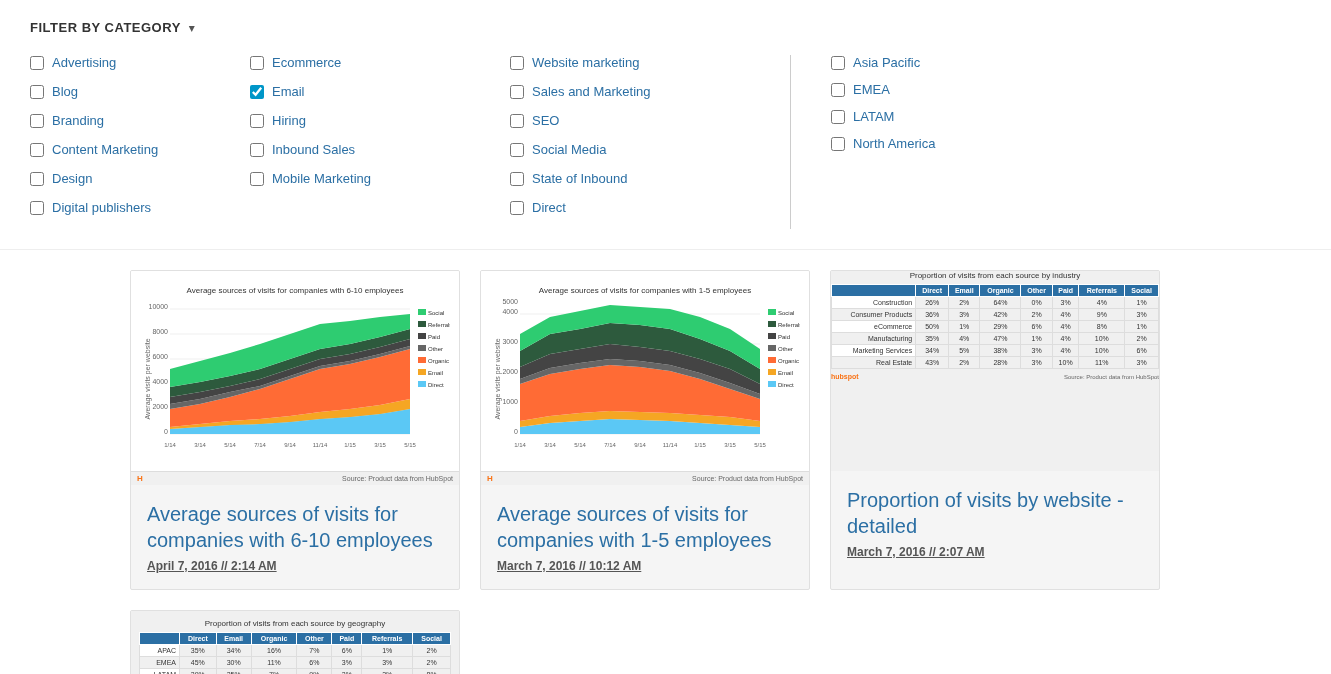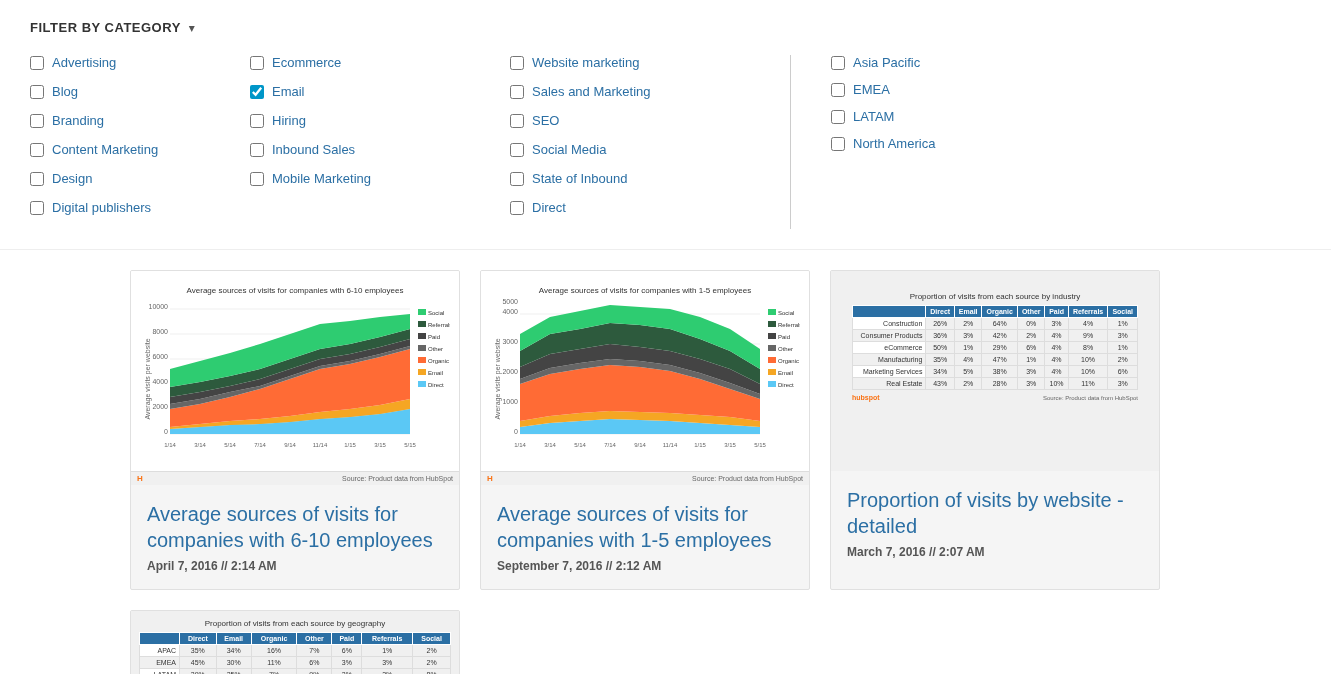--- a/index.html
+++ b/index.html
@@ -138,20 +138,21 @@
       color: #2b6fa4;
       font-weight: normal;
       line-height: 1.3;
       margin-bottom: 6px;
     }
 
     .card-date {
       font-size: 12px;
       color: #555;
       font-weight: bold;
+      text-decoration: underline;
     }
 
     .hubspot-bar {
       display: flex;
       align-items: center;
       justify-content: space-between;
       padding: 2px 6px;
       background: #f0f0f0;
       border-top: 1px solid #ddd;
     }
@@ -409,26 +410,26 @@
         <rect x="278" y="102" width="8" height="6" fill="#5bc8f5"></rect>
         <text x="288" y="108" font-size="6" fill="#333">Direct</text>
       </svg>
     </div>
     <div class="hubspot-bar">
       <span class="hubspot-logo">H</span>
       <span class="hubspot-source">Source: Product data from HubSpot</span>
     </div>
     <div class="card-content">
       <div class="card-title">Average sources of visits for companies with 1-5 employees</div>
-      <div class="card-date">September 7, 2016 // 2:12 AM</div>
+      <div class="card-date">March 7, 2016 // 10:12 AM</div>
     </div>
   </div>
 
   <div class="card">
-    <div class="card-image" style="background:#f0f0f0; padding:21px; display:block; height:200px; overflow:hidden;">
+    <div class="card-image" style="background:#f0f0f0; padding:0; display:block; height:200px; overflow:hidden;">
       <div style="font-size:8px; text-align:center; margin-bottom:4px; color:#333;">Proportion of visits from each source by industry</div>
       <table style="width:100%; border-collapse:collapse; font-size:7px;">
         <thead>
           <tr>
             <th style="background:#2b6fa4;color:#fff;padding:2px 3px;border:1px solid #fff;text-align:center;"></th>
             <th style="background:#2b6fa4;color:#fff;padding:2px 3px;border:1px solid #fff;text-align:center;">Direct</th>
             <th style="background:#2b6fa4;color:#fff;padding:2px 3px;border:1px solid #fff;text-align:center;">Email</th>
             <th style="background:#2b6fa4;color:#fff;padding:2px 3px;border:1px solid #fff;text-align:center;">Organic</th>
             <th style="background:#2b6fa4;color:#fff;padding:2px 3px;border:1px solid #fff;text-align:center;">Other</th>
             <th style="background:#2b6fa4;color:#fff;padding:2px 3px;border:1px solid #fff;text-align:center;">Paid</th>

